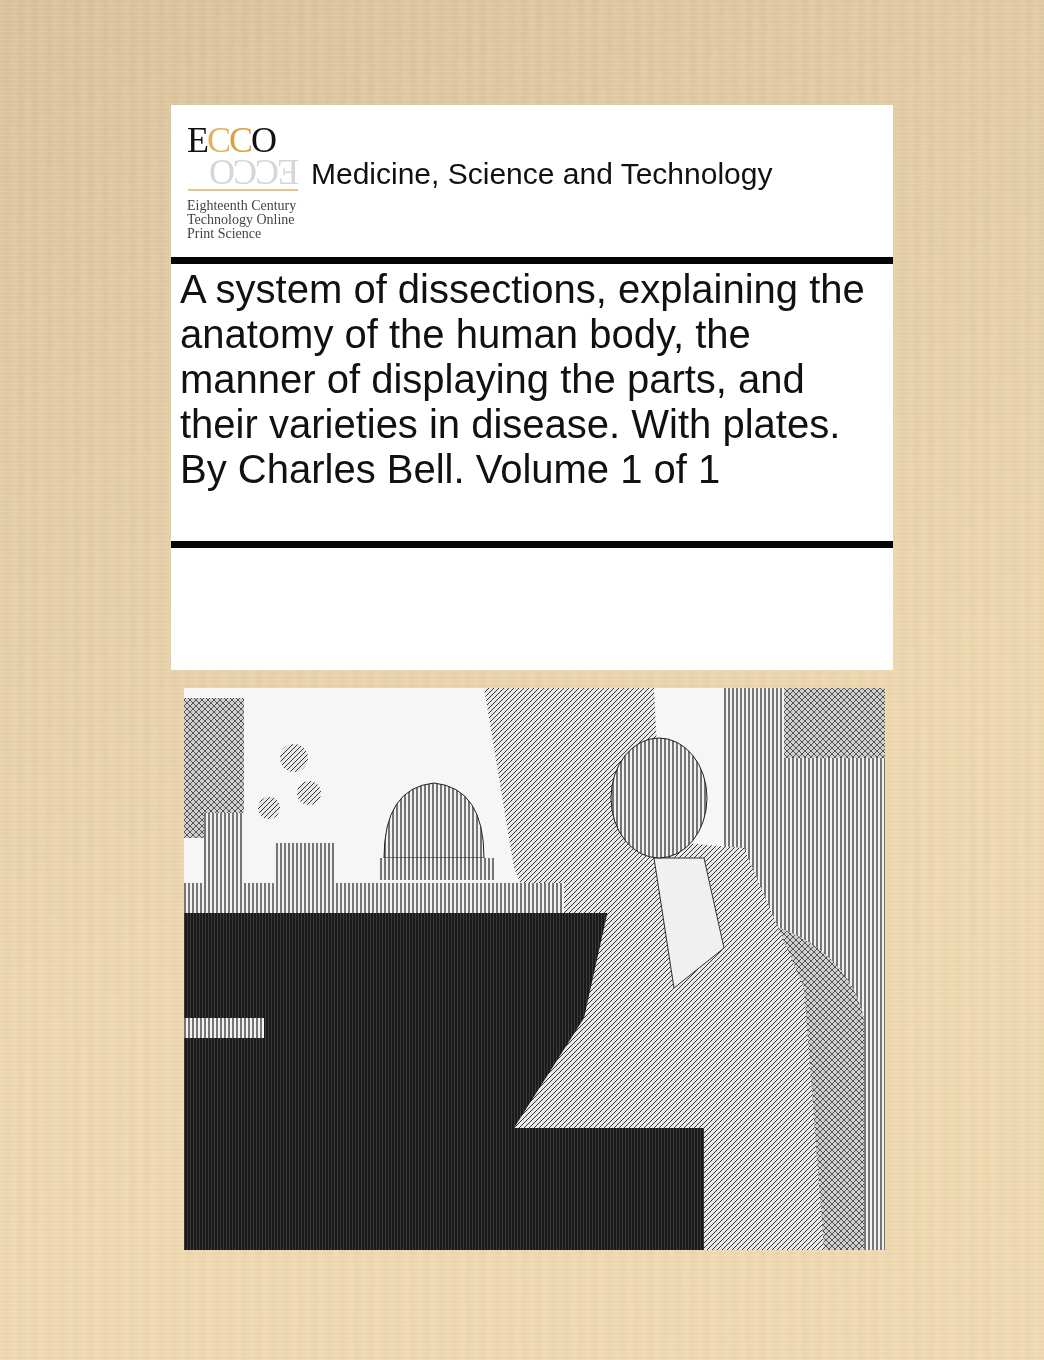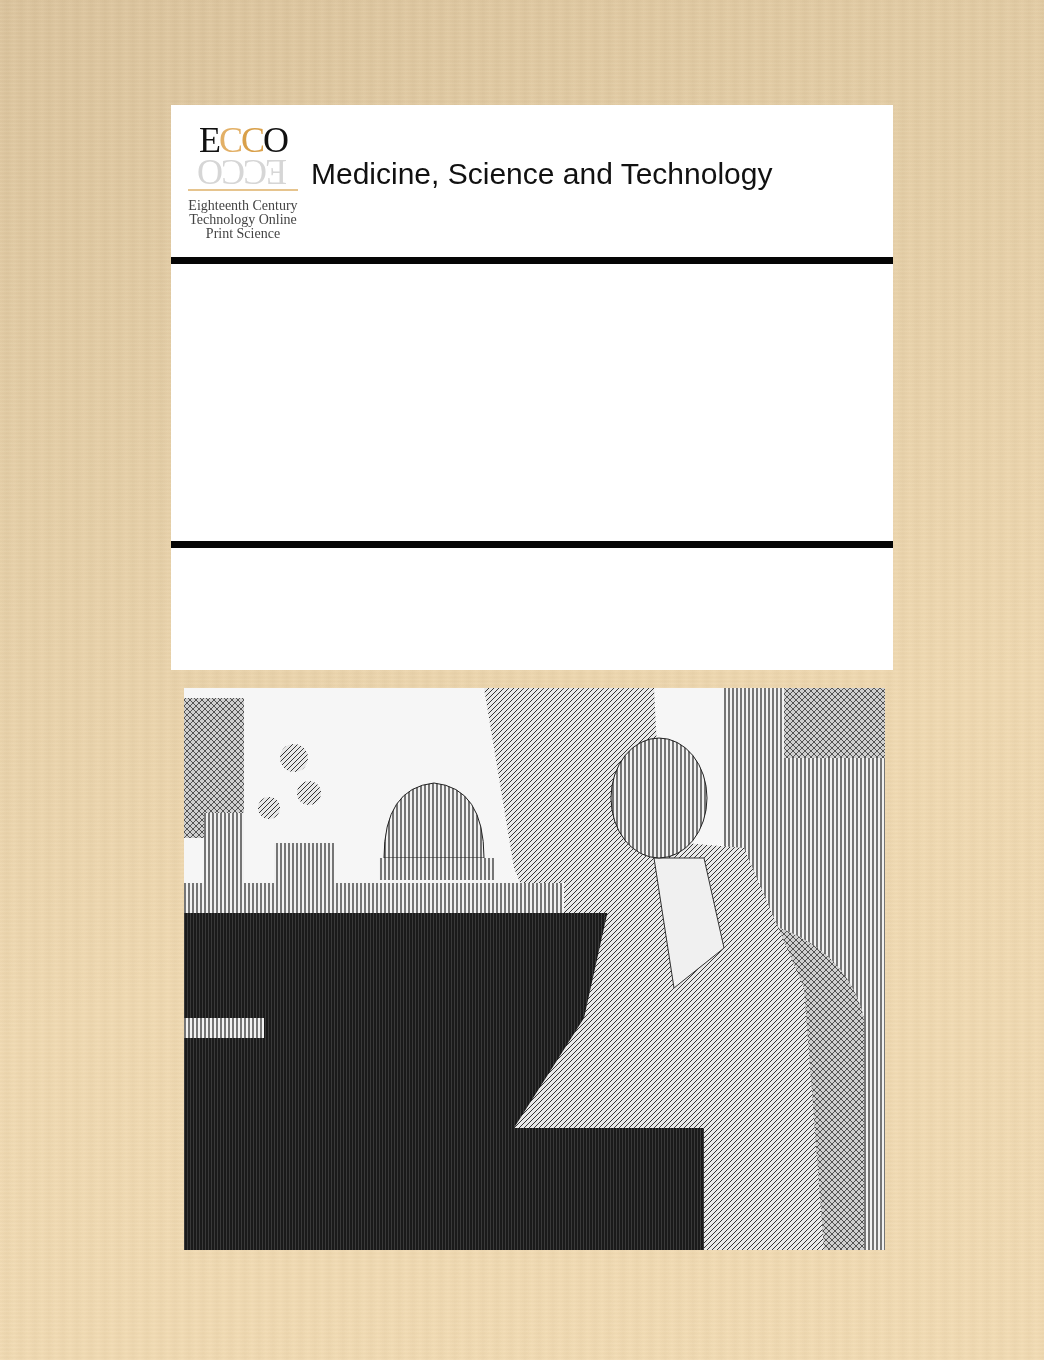--- a/index.html
+++ b/index.html
@@ -13,21 +13,21 @@
     background-image:
       repeating-linear-gradient(0deg, rgba(255,255,255,0.05) 0px, rgba(255,255,255,0.05) 1px, rgba(0,0,0,0.02) 2px, rgba(0,0,0,0) 4px),
       repeating-linear-gradient(90deg, rgba(255,255,255,0.03) 0px, rgba(0,0,0,0.02) 7px, rgba(255,255,255,0.03) 14px);
   }
   .panel {
     position: absolute; left: 171px; top: 105px; width: 722px; height: 565px;
     background: #ffffff;
   }
   .logo {
     position: absolute; left: 16px; top: 18px; width: 112px; height: 130px;
-    text-align: center; font-family: "Liberation Serif", serif;
+    text-align: left; font-family: "Liberation Serif", serif;
   }
   .logo-letters { font-size: 36px; line-height: 34px; letter-spacing: -2px; height: 34px; }
   .logo-letters .e { color: #111; }
   .logo-letters .c1 { color: #e3b066; }
   .logo-letters .c2 { color: #d9a04a; }
   .logo-letters .o { color: #111; }
   .logo-mirror { font-size: 36px; line-height: 30px; height: 30px; letter-spacing: -2px; transform: scaleY(-1) scaleX(-1); color: #d6d6d6; }
   .logo-rule { margin: 2px auto 3px; width: 110px; height: 2px; background: #e6c48e; }
   .logo-caption { font-size: 14px; line-height: 14px; color: #444; margin-top: 8px; }
   .series {
@@ -68,20 +68,21 @@
       <div>Eighteenth Century</div>
       <div>Technology Online</div>
       <div>Print Science</div>
     </div>
   </div>
 
   <div class="series">Medicine, Science and Technology</div>
 
   <div class="rule r1"></div>
 
+  <div class="title">A system of dissections, explaining the anatomy of the human body, the manner of displaying the parts, and their varieties in disease. With plates. By Charles Bell. Volume 1 of 1</div>
 
   <div class="rule r2"></div>
 
 </div>
 
 <div class="plate">
   <svg width="701" height="562" viewBox="0 0 701 562">
     <defs>
       <pattern id="hatchV" width="4" height="4" patternUnits="userSpaceOnUse">
         <rect width="4" height="4" fill="#f2f2f2"></rect>

